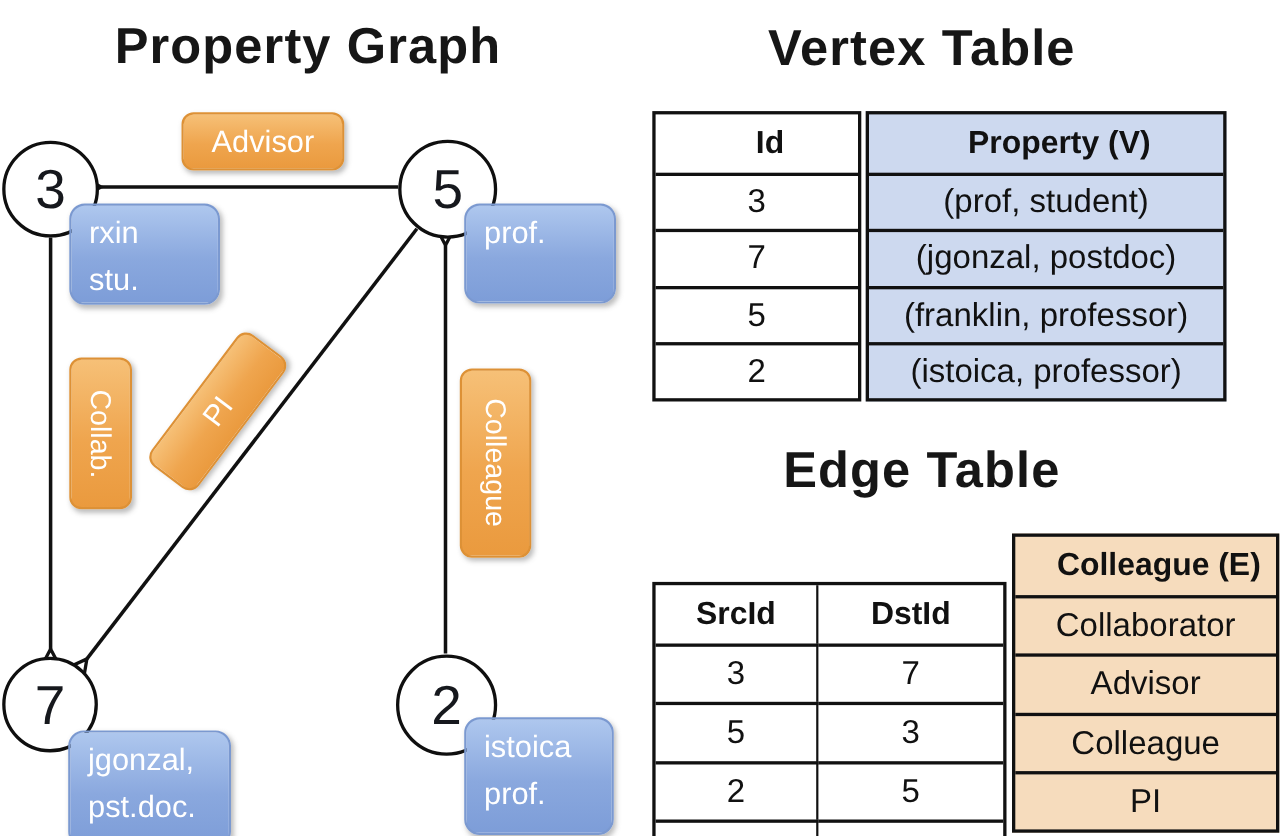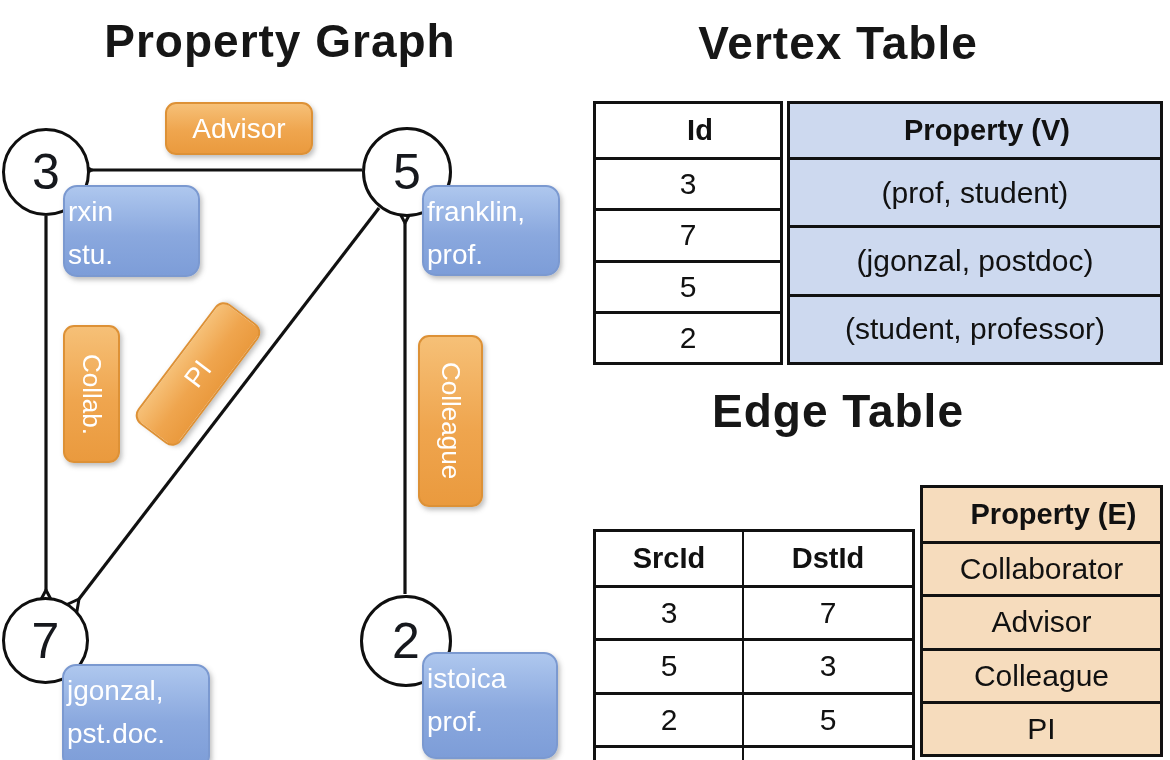--- a/index.html
+++ b/index.html
@@ -8,21 +8,21 @@
   .title{position:absolute;font-size:46px;letter-spacing:1px;text-align:center;color:#161616;white-space:nowrap;font-weight:bold;}
   .edges-svg{position:absolute;left:0;top:0;z-index:1;}
   .edges-svg line{stroke:#111;stroke-width:3.2px;}
 
   .node{position:absolute;z-index:2;border-radius:50%;background:#fff;border:3.5px solid #0f0f0f;
         display:flex;align-items:center;justify-content:center;font-size:50px;color:#16181d;box-sizing:border-box;}
 
   .vbox{position:absolute;z-index:3;border-radius:14px;box-sizing:border-box;
         background:linear-gradient(180deg,#aec7ee 0%,#8aa8de 55%,#7d9dd8 100%);
         border:2px solid #7b99d0;box-shadow:2px 3px 5px rgba(110,110,110,.45);
-        color:#fff;font-size:28px;line-height:1.55;padding:3px 0 0 3px;}
+        color:#fff;font-size:28px;line-height:1.55;padding:3px 0 0 16px;}
   .obox{position:absolute;z-index:3;border-radius:11px;box-sizing:border-box;
         background:linear-gradient(180deg,#f6c077 0%,#efa54e 55%,#ea9a3e 100%);
         border:2px solid #dd9136;box-shadow:2px 3px 5px rgba(110,110,110,.45);
         color:#fff;font-size:28px;display:flex;align-items:center;justify-content:center;}
   .obox.vert span{writing-mode:vertical-rl;}
 
   .tbox{position:absolute;border:3px solid #111;display:flex;flex-direction:column;text-align:center;
         box-sizing:border-box;background:#fff;}
   .tbox .th{height:53px;flex:none;display:flex;align-items:center;justify-content:center;
             font-weight:bold;font-size:29px;border-bottom:3px solid #111;padding-left:24px;}
@@ -36,21 +36,21 @@
   .gridbox > div:nth-child(-n+2){font-weight:bold;font-size:29px;}
   .gridbox > div:nth-child(n+3){border-top:3px solid #111;}
 </style>
 </head>
 <body>
 
 <div class="canvas">
 
   <div class="title" style="left:20px;top:14px;width:520px;">Property Graph</div>
   <div class="title" style="left:578px;top:16px;width:520px;">Vertex Table</div>
-  <div class="title" style="left:578px;top:384px;width:520px;">Edge Table</div>
+  <div class="title" style="left:578px;top:400px;width:520px;">Edge Table</div>
 
   <svg class="edges-svg" width="1170" height="760">
     <defs>
       <marker id="arr" viewBox="0 0 26 26" refX="3" refY="13" markerWidth="26" markerHeight="26" orient="auto" markerUnits="userSpaceOnUse">
         <path d="M20,4 L3,13 L20,22" fill="none" stroke="#111" stroke-width="3"></path>
       </marker>
     </defs>
     <line x1="362" y1="170" x2="92" y2="170" marker-end="url(#arr)"></line>
     <line x1="46" y1="216" x2="46" y2="590" marker-end="url(#arr)"></line>
     <line x1="379" y1="208" x2="79" y2="599" marker-end="url(#arr)"></line>
@@ -68,21 +68,20 @@
   </div>
   <div class="node" style="left:360px;top:595px;width:92px;height:92px;">
     <span>2</span>
   </div>
 
   <div class="vbox" style="left:63px;top:185px;width:137px;height:92px;">
     <div>rxin</div>
     <div>stu.</div>
   </div>
   <div class="vbox" style="left:422px;top:185px;width:138px;height:91px;">
-    <div>franklin,</div>
     <div>prof.</div>
   </div>
   <div class="vbox" style="left:62px;top:664px;width:148px;height:106px;">
     <div>jgonzal,</div>
     <div>pst.doc.</div>
   </div>
   <div class="vbox" style="left:422px;top:652px;width:136px;height:107px;">
     <div>istoica</div>
     <div>prof.</div>
   </div>
@@ -101,41 +100,42 @@
   </div>
 
   <div class="tbox" style="left:593px;top:101px;width:190px;height:264px;">
     <div class="th">Id</div>
     <div class="td">3</div>
     <div class="td">7</div>
     <div class="td">5</div>
     <div class="td">2</div>
   </div>
 
-  <div class="tbox" style="left:787px;top:101px;width:376px;height:264px;background:#cdd9ef;">
+  <div class="tbox" style="left:787px;top:101px;width:328px;height:264px;background:#cdd9ef;">
     <div class="th">Property (V)</div>
     <div class="td">(prof, student)</div>
     <div class="td">(jgonzal, postdoc)</div>
-    <div class="td">(student, professor)</div>
+    <div class="td">(franklin, professor)</div>
+    <div class="td">(istoica, professor)</div>
   </div>
 
   <div class="gridbox" style="left:593px;top:485px;width:322px;height:272px;">
     <div>SrcId</div>
     <div>DstId</div>
     <div>3</div>
     <div>7</div>
     <div>5</div>
     <div>3</div>
     <div>2</div>
     <div>5</div>
     <div>5</div>
     <div>7</div>
   </div>
 
   <div class="tbox" style="left:920px;top:485px;width:243px;height:272px;background:#f6dcbd;">
-    <div class="th">Property (E)</div>
+    <div class="th">Colleague (E)</div>
     <div class="td">Collaborator</div>
     <div class="td">Advisor</div>
     <div class="td">Colleague</div>
     <div class="td">PI</div>
   </div>
 
 </div>
 
 </body></html>

